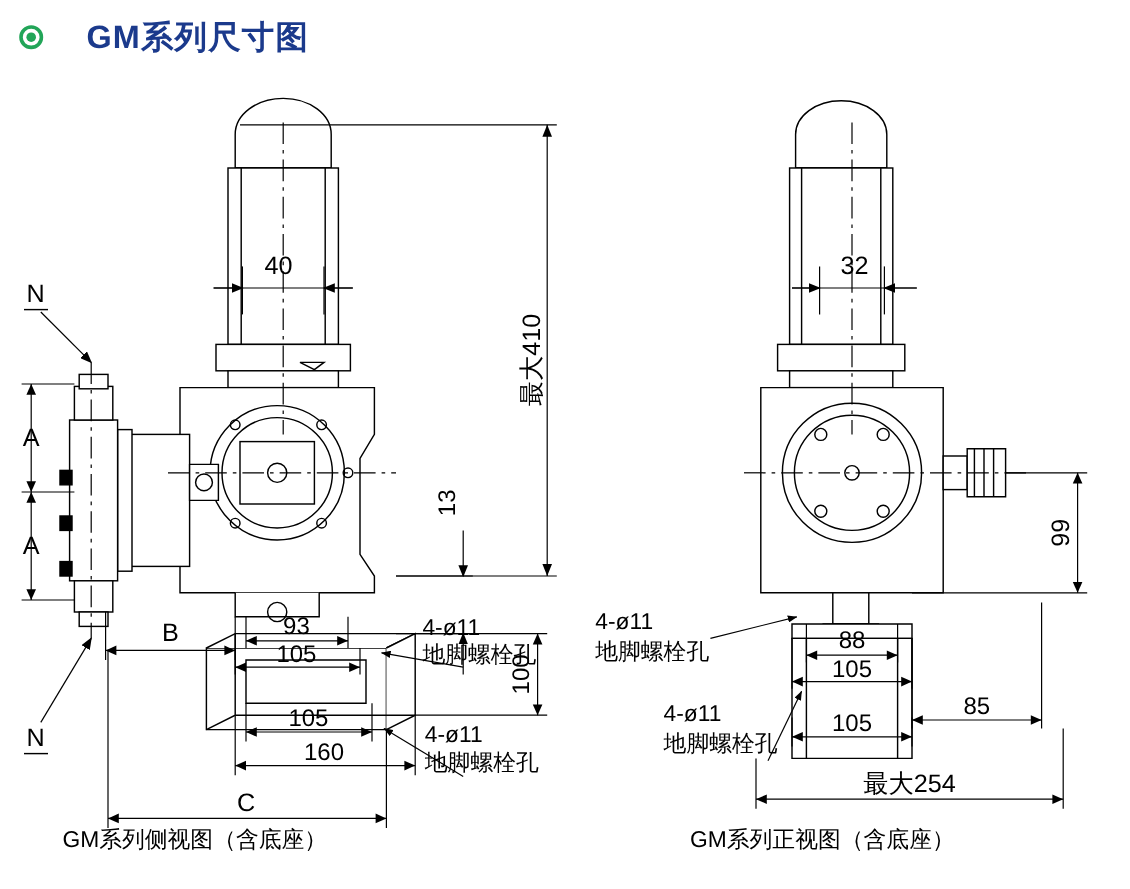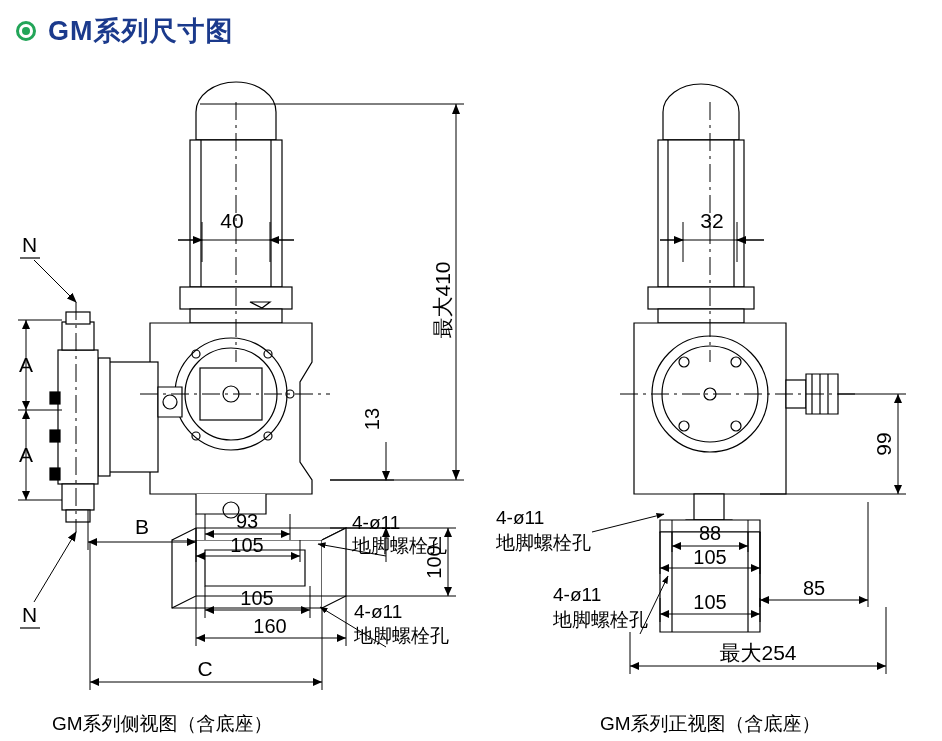--- a/index.html
+++ b/index.html
@@ -18,20 +18,21 @@
   .page-header {
     position: absolute;
     left: 0;
     top: 0;
     width: 942px;
     height: 62px;
     display: flex;
     align-items: center;
     padding-left: 16px;
     box-sizing: border-box;
+    gap: 24px;
   }
   .bullet-icon {
     width: 20px;
     height: 20px;
     border-radius: 50%;
     border: 3px solid #22a558;
     box-sizing: border-box;
     background: #ffffff;
     position: relative;
     margin-right: 12px;
@@ -68,24 +69,23 @@
     position: absolute;
     left: 0;
     top: 0;
   }
 
   .caption {
     position: absolute;
     font-size: 19px;
     color: #000000;
     white-space: nowrap;
-    margin-top: 24px;
   }
   .caption-left  { left: 52px;  top: 625px; }
-  .caption-right { left: 600px; top: 625px; }
+  .caption-right { left: 575px; top: 625px; }
 </style>
 </head>
 <body>
 
 <div class="page-header">
   <span class="bullet-icon"></span>
   <span class="page-title">GM系列尺寸图</span>
 </div>
 
 <div class="drawing-area">

